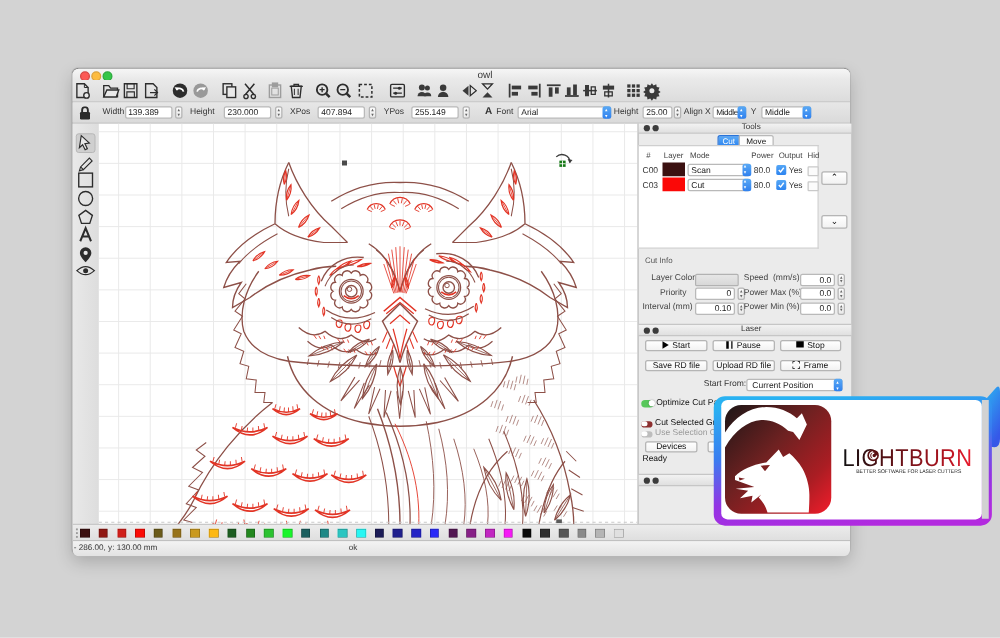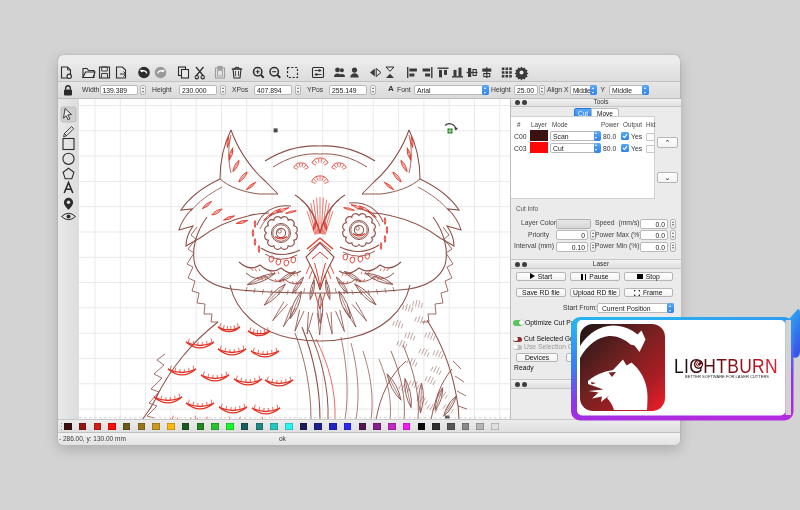--- a/index.html
+++ b/index.html
@@ -23,20 +23,26 @@
 .stepper:before{content:"";position:absolute;left:1px;top:1.2px;border-left:1.6px solid transparent;border-right:1.6px solid transparent;border-bottom:2.2px solid #666;}
 .stepper:after{content:"";position:absolute;left:1px;bottom:1.2px;border-left:1.6px solid transparent;border-right:1.6px solid transparent;border-top:2.2px solid #666;}
 .bstep{position:absolute;width:7px;height:10px;background:linear-gradient(#59a9f5,#2f80ee);border-radius:2px;}
 .bstep:before{content:"";position:absolute;left:1.7px;top:1.5px;border-left:1.8px solid transparent;border-right:1.8px solid transparent;border-bottom:2.4px solid #fff;}
 .bstep:after{content:"";position:absolute;left:1.7px;bottom:1.5px;border-left:1.8px solid transparent;border-right:1.8px solid transparent;border-top:2.4px solid #fff;}
 .btn{position:absolute;background:linear-gradient(#ffffff,#f2f2f2);border:1px solid #b5b5b5;border-radius:2px;font-size:6.8px;color:#111;text-align:center;box-sizing:border-box;}
 .sw{position:absolute;top:2.5px;width:7.6px;height:7.6px;box-shadow:inset 0 0 0 0.5px rgba(0,0,0,0.35);}
 </style></head>
 <body>
 <div id="win">
+  <div id="titlebar">
+    <span class="tl" style="left:5.5px;background:#fc5b57;border:0.5px solid #d64542;"></span>
+    <span class="tl" style="left:14.7px;background:#fdbc40;border:0.5px solid #dda138;"></span>
+    <span class="tl" style="left:23.9px;background:#34c648;border:0.5px solid #2aa73b;"></span>
+    <div id="title">owl</div>
+  </div>
   <div id="toolbar1">
   <svg width="622" height="17" viewBox="0 0 622 17" style="position:absolute;left:0;top:0;">
     <g fill="none" stroke="#2d2d2d" stroke-width="1.1">
       <g transform="translate(8,8.5)">
             <path d="M-4.5 -5.5 h6 l3 3 v8 h-9 z"></path>
             <path d="M1.5 -5.5 v3 h3" stroke-width="0.8"></path>
             <circle cx="3.2" cy="3.8" r="2.2" fill="#e9e9e9"></circle>
           </g>
       <g transform="translate(30.5,8.5)">
             <path d="M-5.5 5 v-9 h4 l1.5 2 h5.5 v7 z"></path>

